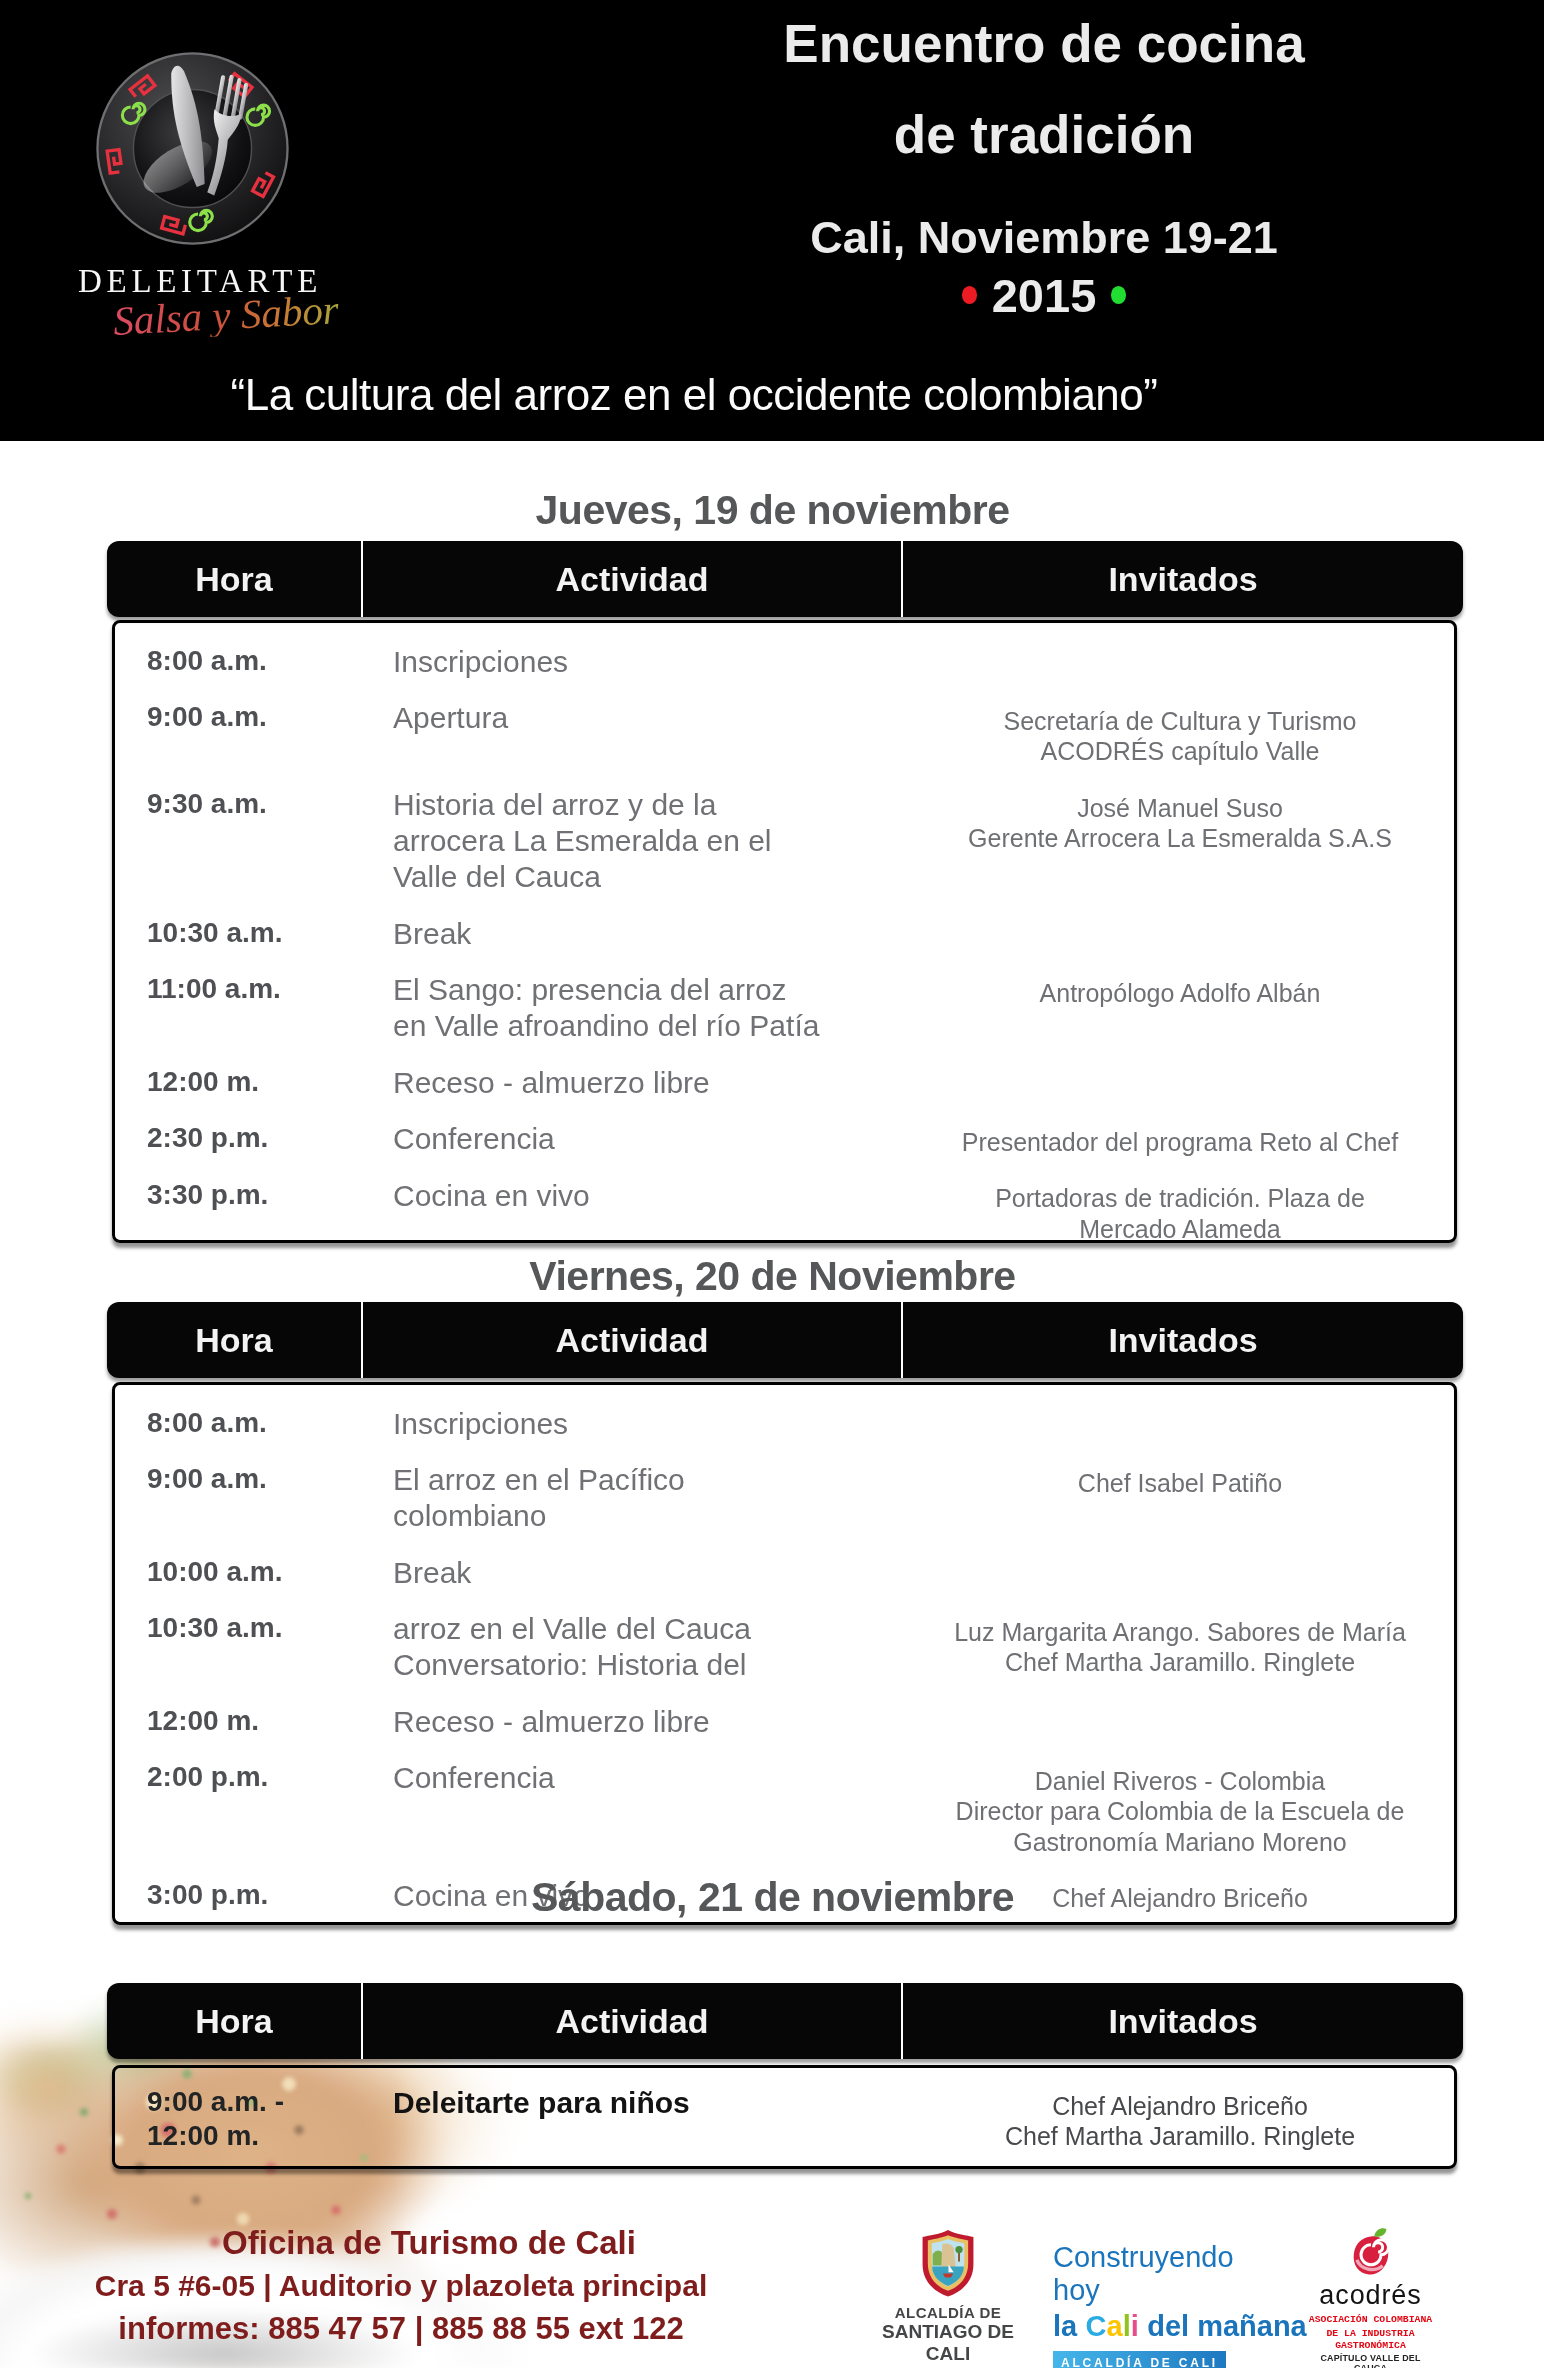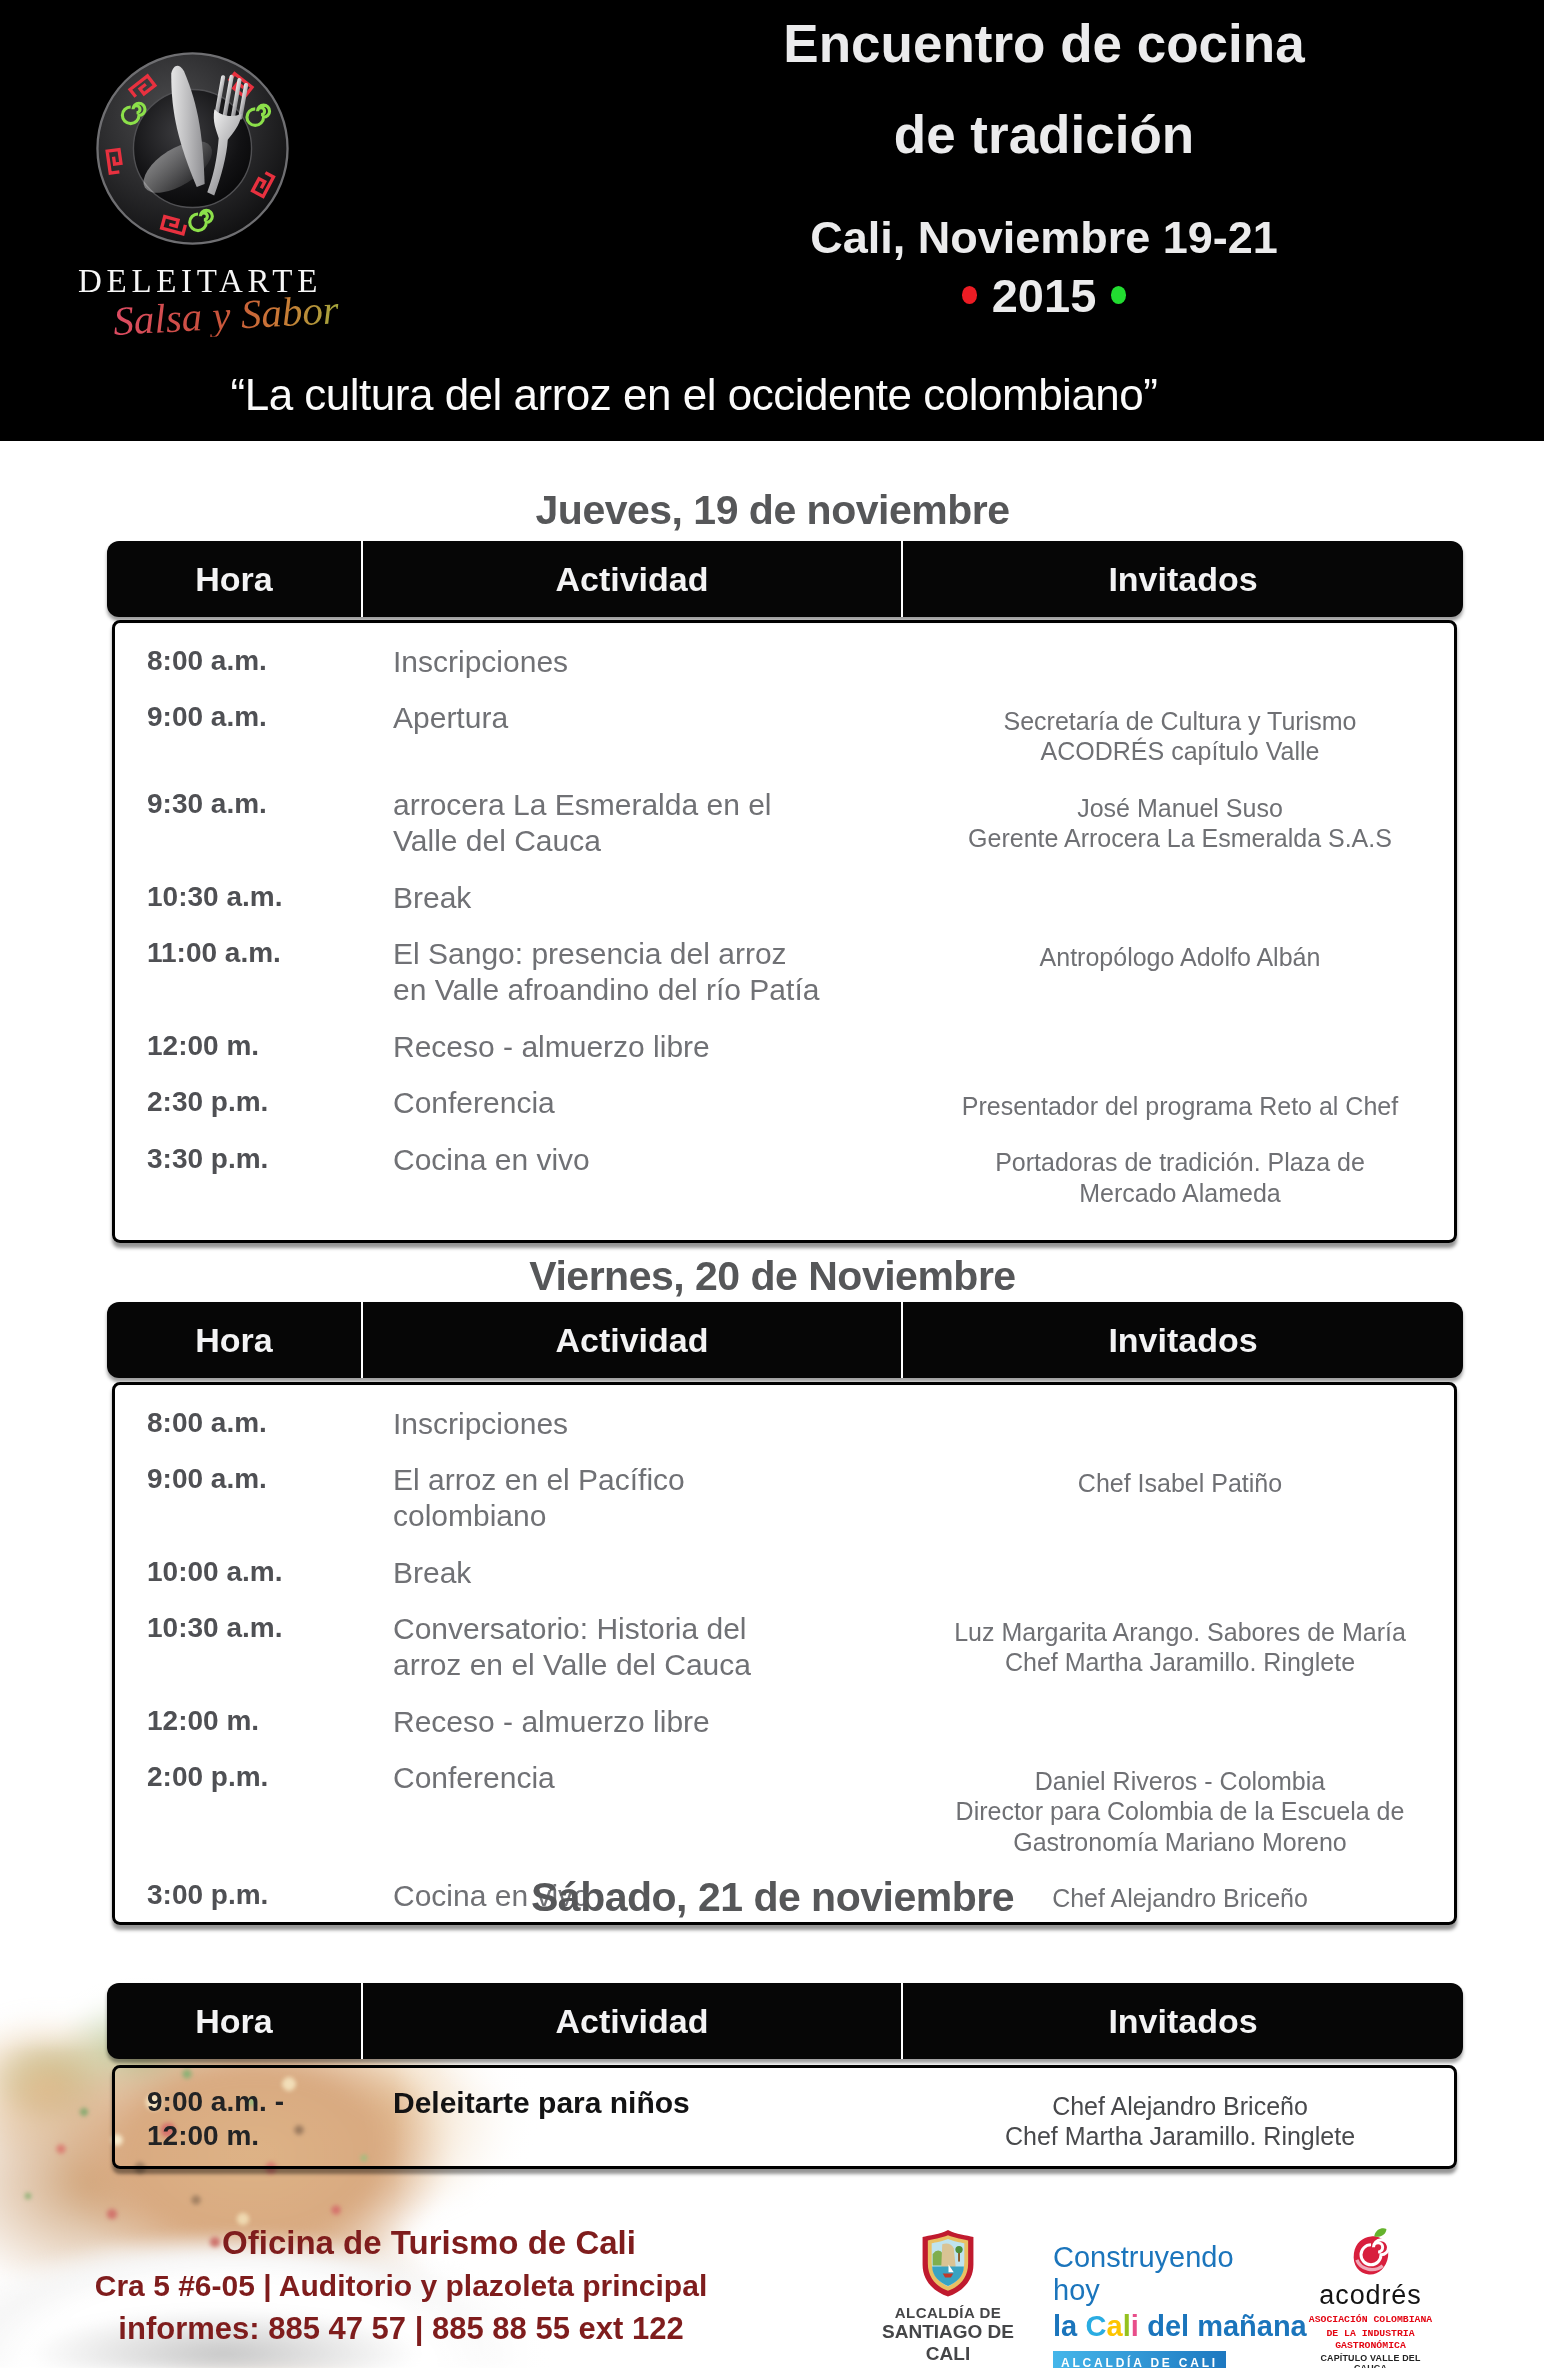--- a/index.html
+++ b/index.html
@@ -237,20 +237,21 @@
     <div class="cell guests">
           <div class="line">Secretaría de Cultura y Turismo</div>
           <div class="line">ACODRÉS capítulo Valle</div>
         </div>
   </div>
       <div class="s-row">
     <div class="cell time">
           <div class="line">9:30 a.m.</div>
         </div>
     <div class="cell act">
+          <div class="line">Historia del arroz y de la</div>
           <div class="line">arrocera La Esmeralda en el</div>
           <div class="line">Valle del Cauca</div>
         </div>
     <div class="cell guests">
           <div class="line">José Manuel Suso</div>
           <div class="line">Gerente Arrocera La Esmeralda S.A.S</div>
         </div>
   </div>
       <div class="s-row">
     <div class="cell time">
@@ -342,22 +343,22 @@
     <div class="cell act">
           <div class="line">Break</div>
         </div>
     <div class="cell guests"></div>
   </div>
       <div class="s-row">
     <div class="cell time">
           <div class="line">10:30 a.m.</div>
         </div>
     <div class="cell act">
+          <div class="line">arroz en el Valle del Cauca</div>
           <div class="line">Conversatorio: Historia del</div>
-          <div class="line">arroz en el Valle del Cauca</div>
         </div>
     <div class="cell guests">
           <div class="line">Luz Margarita Arango. Sabores de María</div>
           <div class="line">Chef Martha Jaramillo. Ringlete</div>
         </div>
   </div>
       <div class="s-row">
     <div class="cell time">
           <div class="line">12:00 m.</div>
         </div>

